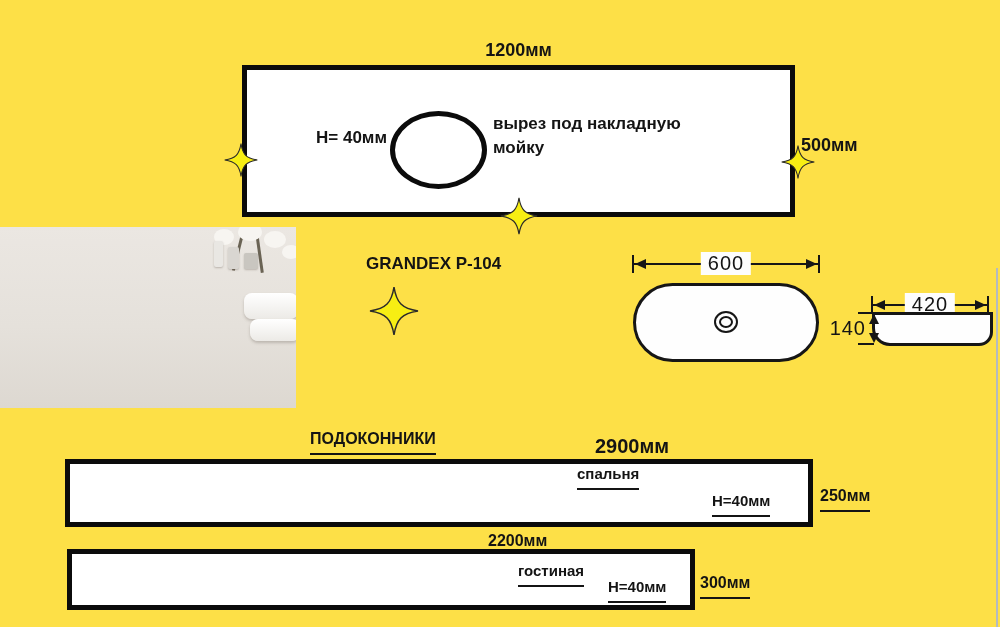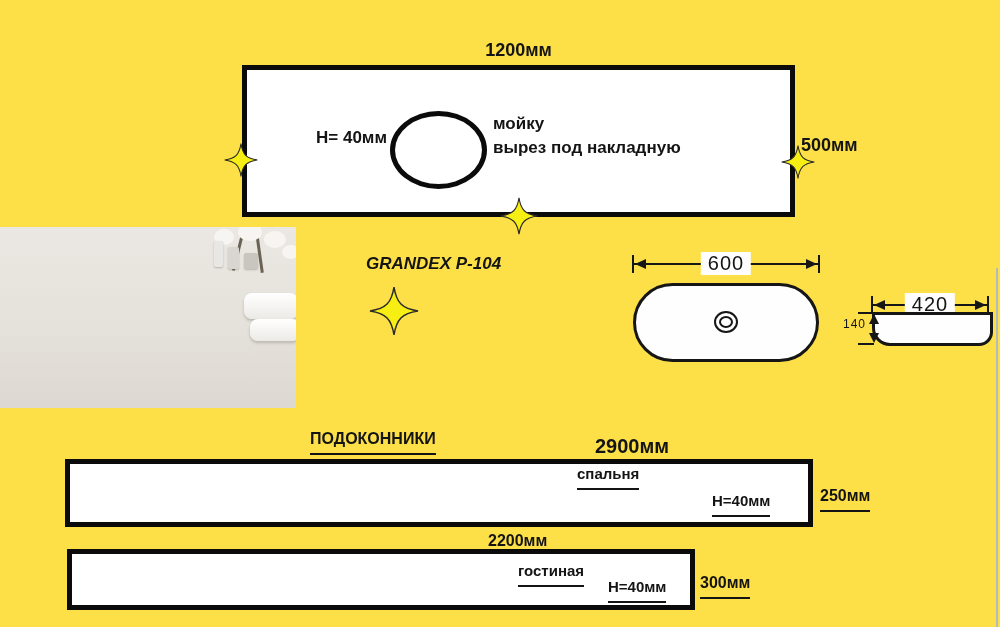--- a/index.html
+++ b/index.html
@@ -50,22 +50,22 @@
 
   <div class="blabel" style="left:242px;top:40px;width:553px;text-align:center;font-size:18px;">1200мм</div>
 
   <div class="ct-rect"></div>
 
   <div class="blabel" style="left:316px;top:96px;font-size:17px;margin-top:32px;">H= 40мм</div>
 
   <div class="ct-oval"></div>
 
   <div class="cutout-note">
+    <div>вырез под накладную</div>
     <div>мойку</div>
-    <div>вырез под накладную</div>
   </div>
 
   <div class="blabel" style="left:801px;top:135px;font-size:18px;">500мм</div>
 
   <svg class="star" style="left:224px;top:136px;" width="34" height="48" viewBox="0 0 100 100">
     <path d="M50 2 C55 34 66 45 98 50 C66 55 55 66 50 98 C45 66 34 55 2 50 C34 45 45 34 50 2 Z" fill="#f7ee13" stroke="#2a2a2a" stroke-width="3"></path>
   </svg>
   <svg class="star" style="left:781px;top:142px;" width="34" height="40" viewBox="0 0 100 100">
     <path d="M50 2 C55 34 66 45 98 50 C66 55 55 66 50 98 C45 66 34 55 2 50 C34 45 45 34 50 2 Z" fill="#f7ee13" stroke="#2a2a2a" stroke-width="3"></path>
   </svg>
@@ -82,21 +82,21 @@
     <div class="ph-flower" style="left:282px;top:18px;width:18px;height:14px;"></div>
     <div class="ph-bottle" style="left:214px;top:14px;width:9px;height:26px;"></div>
     <div class="ph-bottle" style="left:228px;top:20px;width:11px;height:22px;background:#d9d6d1;"></div>
     <div class="ph-bottle" style="left:244px;top:26px;width:14px;height:16px;background:#c9c6c0;"></div>
 
     <div class="ph-towel" style="left:244px;top:66px;width:54px;height:26px;"></div>
     <div class="ph-towel" style="left:250px;top:92px;width:50px;height:22px;"></div>
 
   </div>
 
-  <div class="blabel" style="left:366px;top:254px;font-size:17px;font-style:italic;">GRANDEX P-104</div>
+  <div class="blabel" style="left:366px;top:254px;font-size:17px;">GRANDEX P-104</div>
 
   <svg class="star" style="left:369px;top:286px;" width="50" height="50" viewBox="0 0 100 100">
     <path d="M50 2 C55 34 66 45 98 50 C66 55 55 66 50 98 C45 66 34 55 2 50 C34 45 45 34 50 2 Z" fill="#f7ee13" stroke="#2a2a2a" stroke-width="3"></path>
   </svg>
 
 
   <div class="dim-h" style="left:632px;top:255px;width:188px;">
     <div class="tick-l"></div>
     <div class="tick-r"></div>
     <div class="line"></div>
@@ -112,21 +112,21 @@
     <div class="tick-l"></div>
     <div class="tick-r"></div>
     <div class="line"></div>
     <div class="arr-l"></div>
     <div class="arr-r"></div>
     <div class="dlabel">420</div>
   </div>
   <div class="sink-side"></div>
   <div class="ext-line" style="left:858px;top:312px;width:16px;"></div>
   <div class="ext-line" style="left:858px;top:343px;width:16px;"></div>
-  <div class="blabel" style="left:826px;top:317px;width:40px;text-align:right;font-size:12px;font-weight:400;letter-spacing:1px;">140</div>
+  <div class="blabel" style="left:826px;top:317px;width:40px;text-align:right;font-size:20px;font-weight:400;letter-spacing:1px;">140</div>
   <div class="dim-v" style="left:869px;top:314px;height:29px;">
     <div class="vline"></div>
     <div class="arr-u"></div>
     <div class="arr-d"></div>
   </div>
 
   <div class="blabel" style="left:310px;top:430px;font-size:16px;"><span class="ul">ПОДОКОННИКИ</span></div>
 
   <div class="blabel" style="left:595px;top:435px;font-size:20px;"><span class="ul">2900мм</span></div>
 

